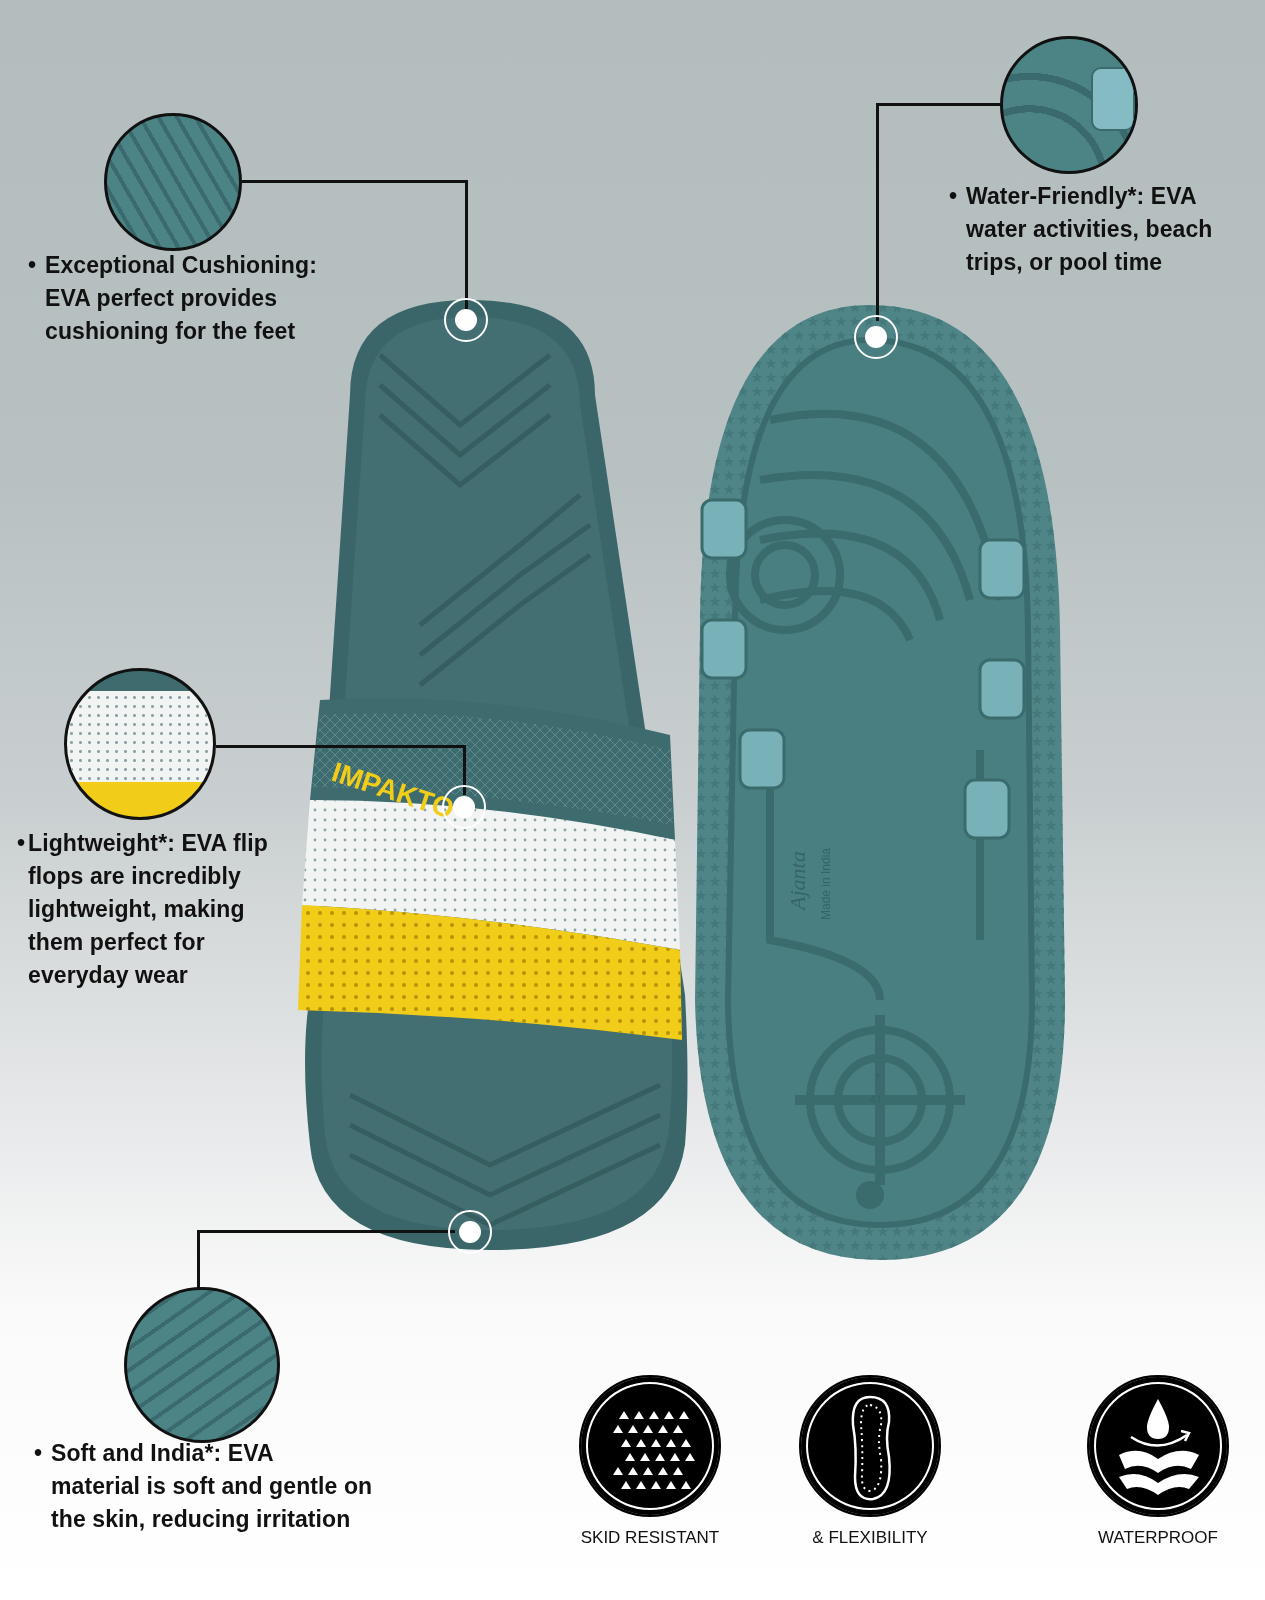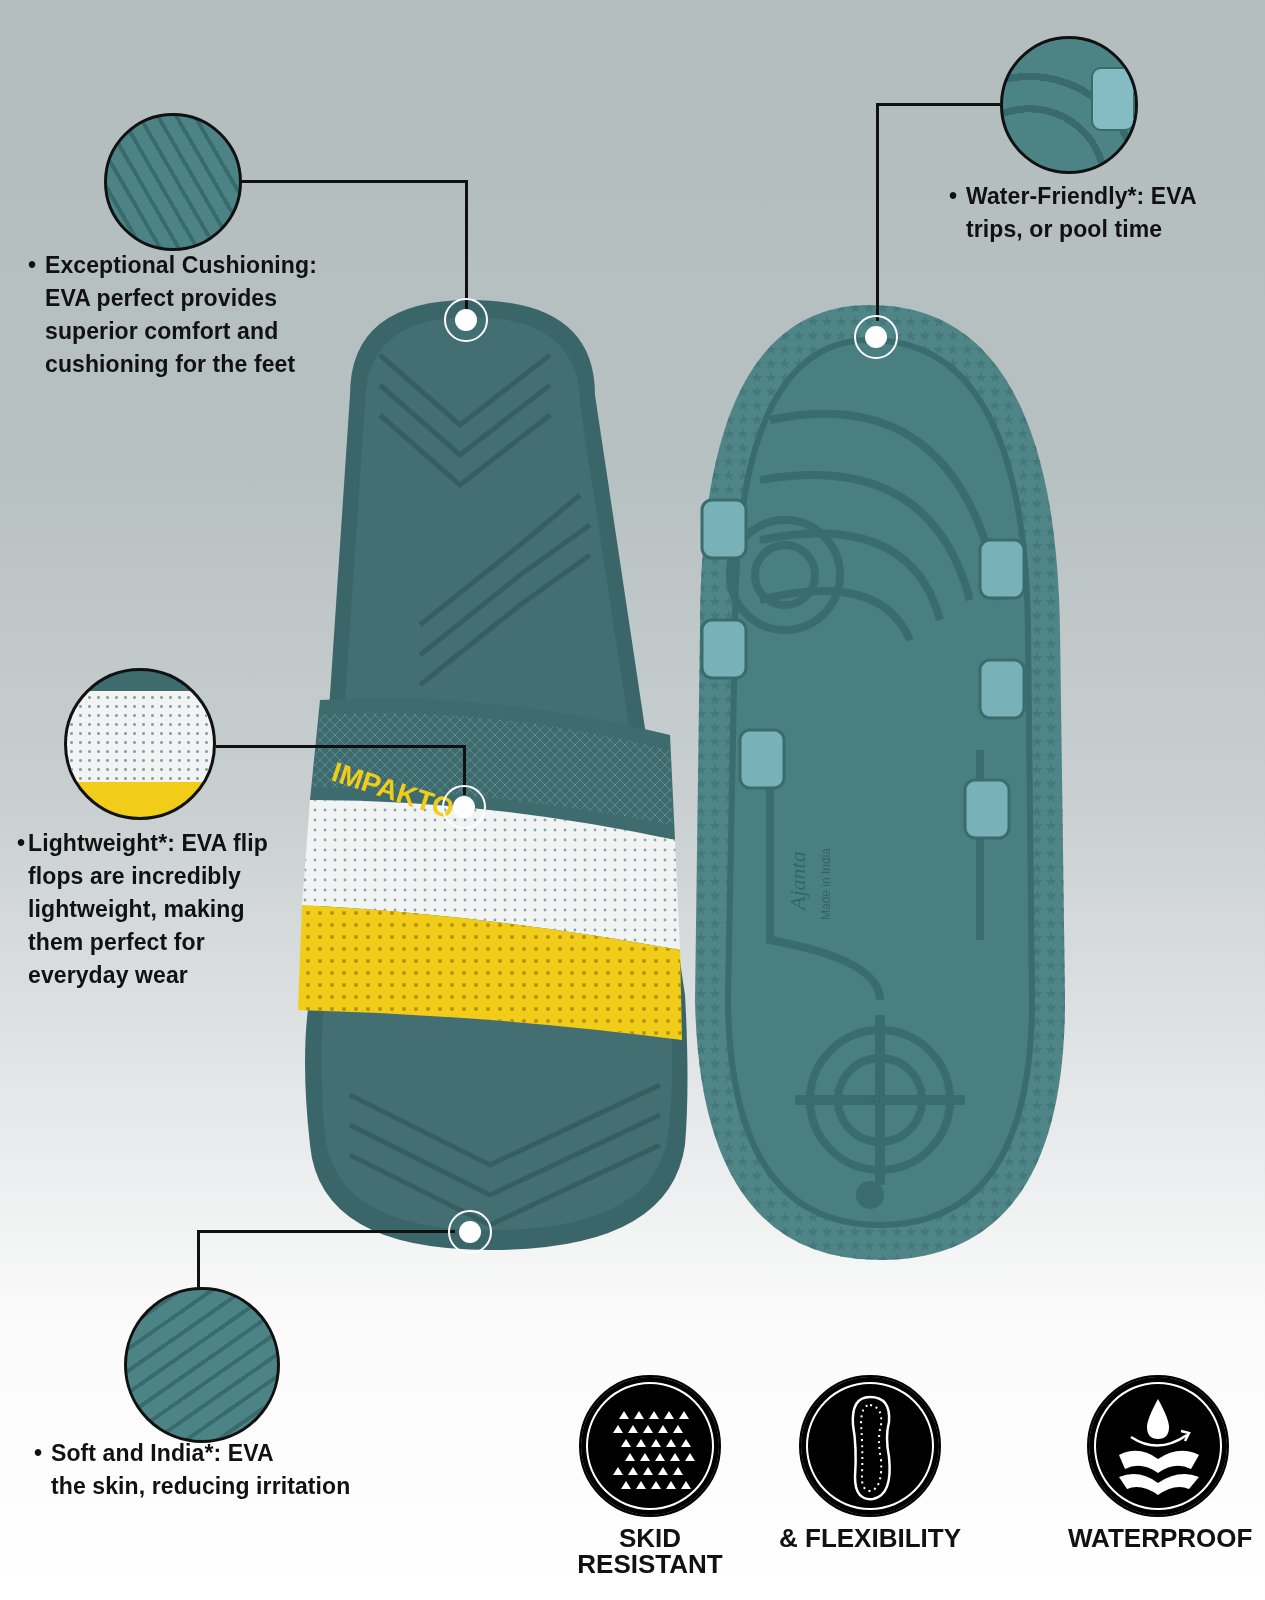--- a/index.html
+++ b/index.html
@@ -8,21 +8,21 @@
     font-family:"Liberation Sans",sans-serif;color:#111;}
   .abs{position:absolute;}
   .feature-text{position:absolute;font-weight:bold;font-size:23px;line-height:33px;color:#111;letter-spacing:0.1px;}
   .feature-text .bullet{position:absolute;left:-17px;}
   .zoom-circle{position:absolute;border-radius:50%;border:3px solid #111;overflow:hidden;box-sizing:border-box;}
   .line{position:absolute;background:#111;}
   .marker{position:absolute;width:44px;height:44px;border-radius:50%;border:2px solid #fff;box-sizing:border-box;}
   .marker::after{content:"";position:absolute;left:9px;top:9px;width:22px;height:22px;border-radius:50%;background:#fff;}
   .badge{position:absolute;text-align:center;}
   .badge-icon{width:138px;height:138px;border-radius:50%;background:#000;border:2px solid #000;box-shadow:inset 0 0 0 5px #000,inset 0 0 0 7px #fff;margin:0 auto;position:relative;}
-  .badge-label{font-weight:bold;font-size:26px;line-height:26px;color:#111;margin-top:8px;}
+  .badge-label{font-weight:normal;font-size:17px;line-height:26px;color:#111;margin-top:8px;}
 </style>
 </head>
 <body>
 
 <svg class="abs" style="left:290px;top:295px" width="420" height="980" viewBox="0 0 420 980">
   <defs>
     <pattern id="dotsW" width="10" height="10" patternUnits="userSpaceOnUse">
         <circle cx="5" cy="5" r="1.4" fill="#8aa3a4"></circle>
       </pattern>
     <pattern id="dotsY" width="12" height="12" patternUnits="userSpaceOnUse">
@@ -96,33 +96,33 @@
 </svg>
 
 <div class="zoom-circle" style="left:104px;top:113px;width:138px;height:138px;background:repeating-linear-gradient(60deg,#4c8486 0 12px,#3a6a6d 12px 16px);"></div>
 <div class="line" style="left:242px;top:180px;width:225px;height:3px;"></div>
 <div class="line" style="left:465px;top:180px;width:3px;height:135px;"></div>
 <div class="marker" style="left:444px;top:298px;"></div>
 <div class="feature-text" style="left:45px;top:249px;">
   <span class="bullet">•</span>
   <div>Exceptional Cushioning:</div>
   <div>EVA perfect provides</div>
-  <div>superior comfort and</div>
   <div>cushioning for the feet</div>
 </div>
 
 <div class="zoom-circle" style="left:1000px;top:36px;width:138px;height:138px;background:radial-gradient(circle at 20% 110%,#4c8486 0 40%,#3a6a6d 40% 44%,#4c8486 44% 58%,#3a6a6d 58% 62%,#4c8486 62%);">
   <div style="position:absolute;left:88px;top:28px;width:40px;height:60px;border-radius:10px;background:#85bcc3;border:2px solid #3a6a6d;"></div>
 </div>
 <div class="line" style="left:876px;top:103px;width:124px;height:3px;"></div>
 <div class="line" style="left:876px;top:103px;width:3px;height:218px;"></div>
 <div class="marker" style="left:854px;top:315px;"></div>
 <div class="feature-text" style="left:966px;top:180px;">
   <span class="bullet">•</span>
   <div>Water-Friendly*: EVA</div>
+  <div>water activities, beach</div>
   <div>trips, or pool time</div>
 </div>
 
 <div class="zoom-circle" style="left:64px;top:668px;width:152px;height:152px;background:linear-gradient(180deg,#3e6b6e 0 14%,#f2f4f4 14% 76%,#f1cc19 76%);">
   <div style="position:absolute;left:0;top:22px;right:0;height:90px;background-image:radial-gradient(circle,#8aa3a4 1.3px,transparent 1.6px);background-size:9px 9px;"></div>
 </div>
 <div class="line" style="left:216px;top:745px;width:249px;height:3px;"></div>
 <div class="line" style="left:463px;top:745px;width:3px;height:50px;"></div>
 <div class="marker" style="left:442px;top:785px;"></div>
 <div class="feature-text" style="left:28px;top:827px;">
@@ -134,20 +134,21 @@
   <div>everyday wear</div>
 </div>
 
 <div class="line" style="left:197px;top:1230px;width:258px;height:3px;"></div>
 <div class="line" style="left:197px;top:1230px;width:3px;height:58px;"></div>
 <div class="marker" style="left:448px;top:1210px;"></div>
 <div class="zoom-circle" style="left:124px;top:1287px;width:156px;height:156px;background:repeating-linear-gradient(-35deg,#4c8486 0 14px,#3a6a6d 14px 18px);"></div>
 <div class="feature-text" style="left:51px;top:1437px;">
   <span class="bullet">•</span>
   <div>Soft and India*: EVA</div>
+  <div>material is soft and gentle on</div>
   <div>the skin, reducing irritation</div>
 </div>
 
 <div class="badge" style="left:560px;top:1375px;width:180px;">
   <div class="badge-icon">
     <svg width="138" height="138" viewBox="0 0 138 138" style="position:absolute;left:0;top:0;">
       <g fill="#fff">
         <path d="M38 42 l5 -8 l5 8z M53 42 l5 -8 l5 8z M68 42 l5 -8 l5 8z M83 42 l5 -8 l5 8z M98 42 l5 -8 l5 8z"></path>
         <path d="M32 56 l5 -8 l5 8z M47 56 l5 -8 l5 8z M62 56 l5 -8 l5 8z M77 56 l5 -8 l5 8z M92 56 l5 -8 l5 8z"></path>
         <path d="M40 70 l5 -8 l5 8z M55 70 l5 -8 l5 8z M70 70 l5 -8 l5 8z M85 70 l5 -8 l5 8z M100 70 l5 -8 l5 8z"></path>

